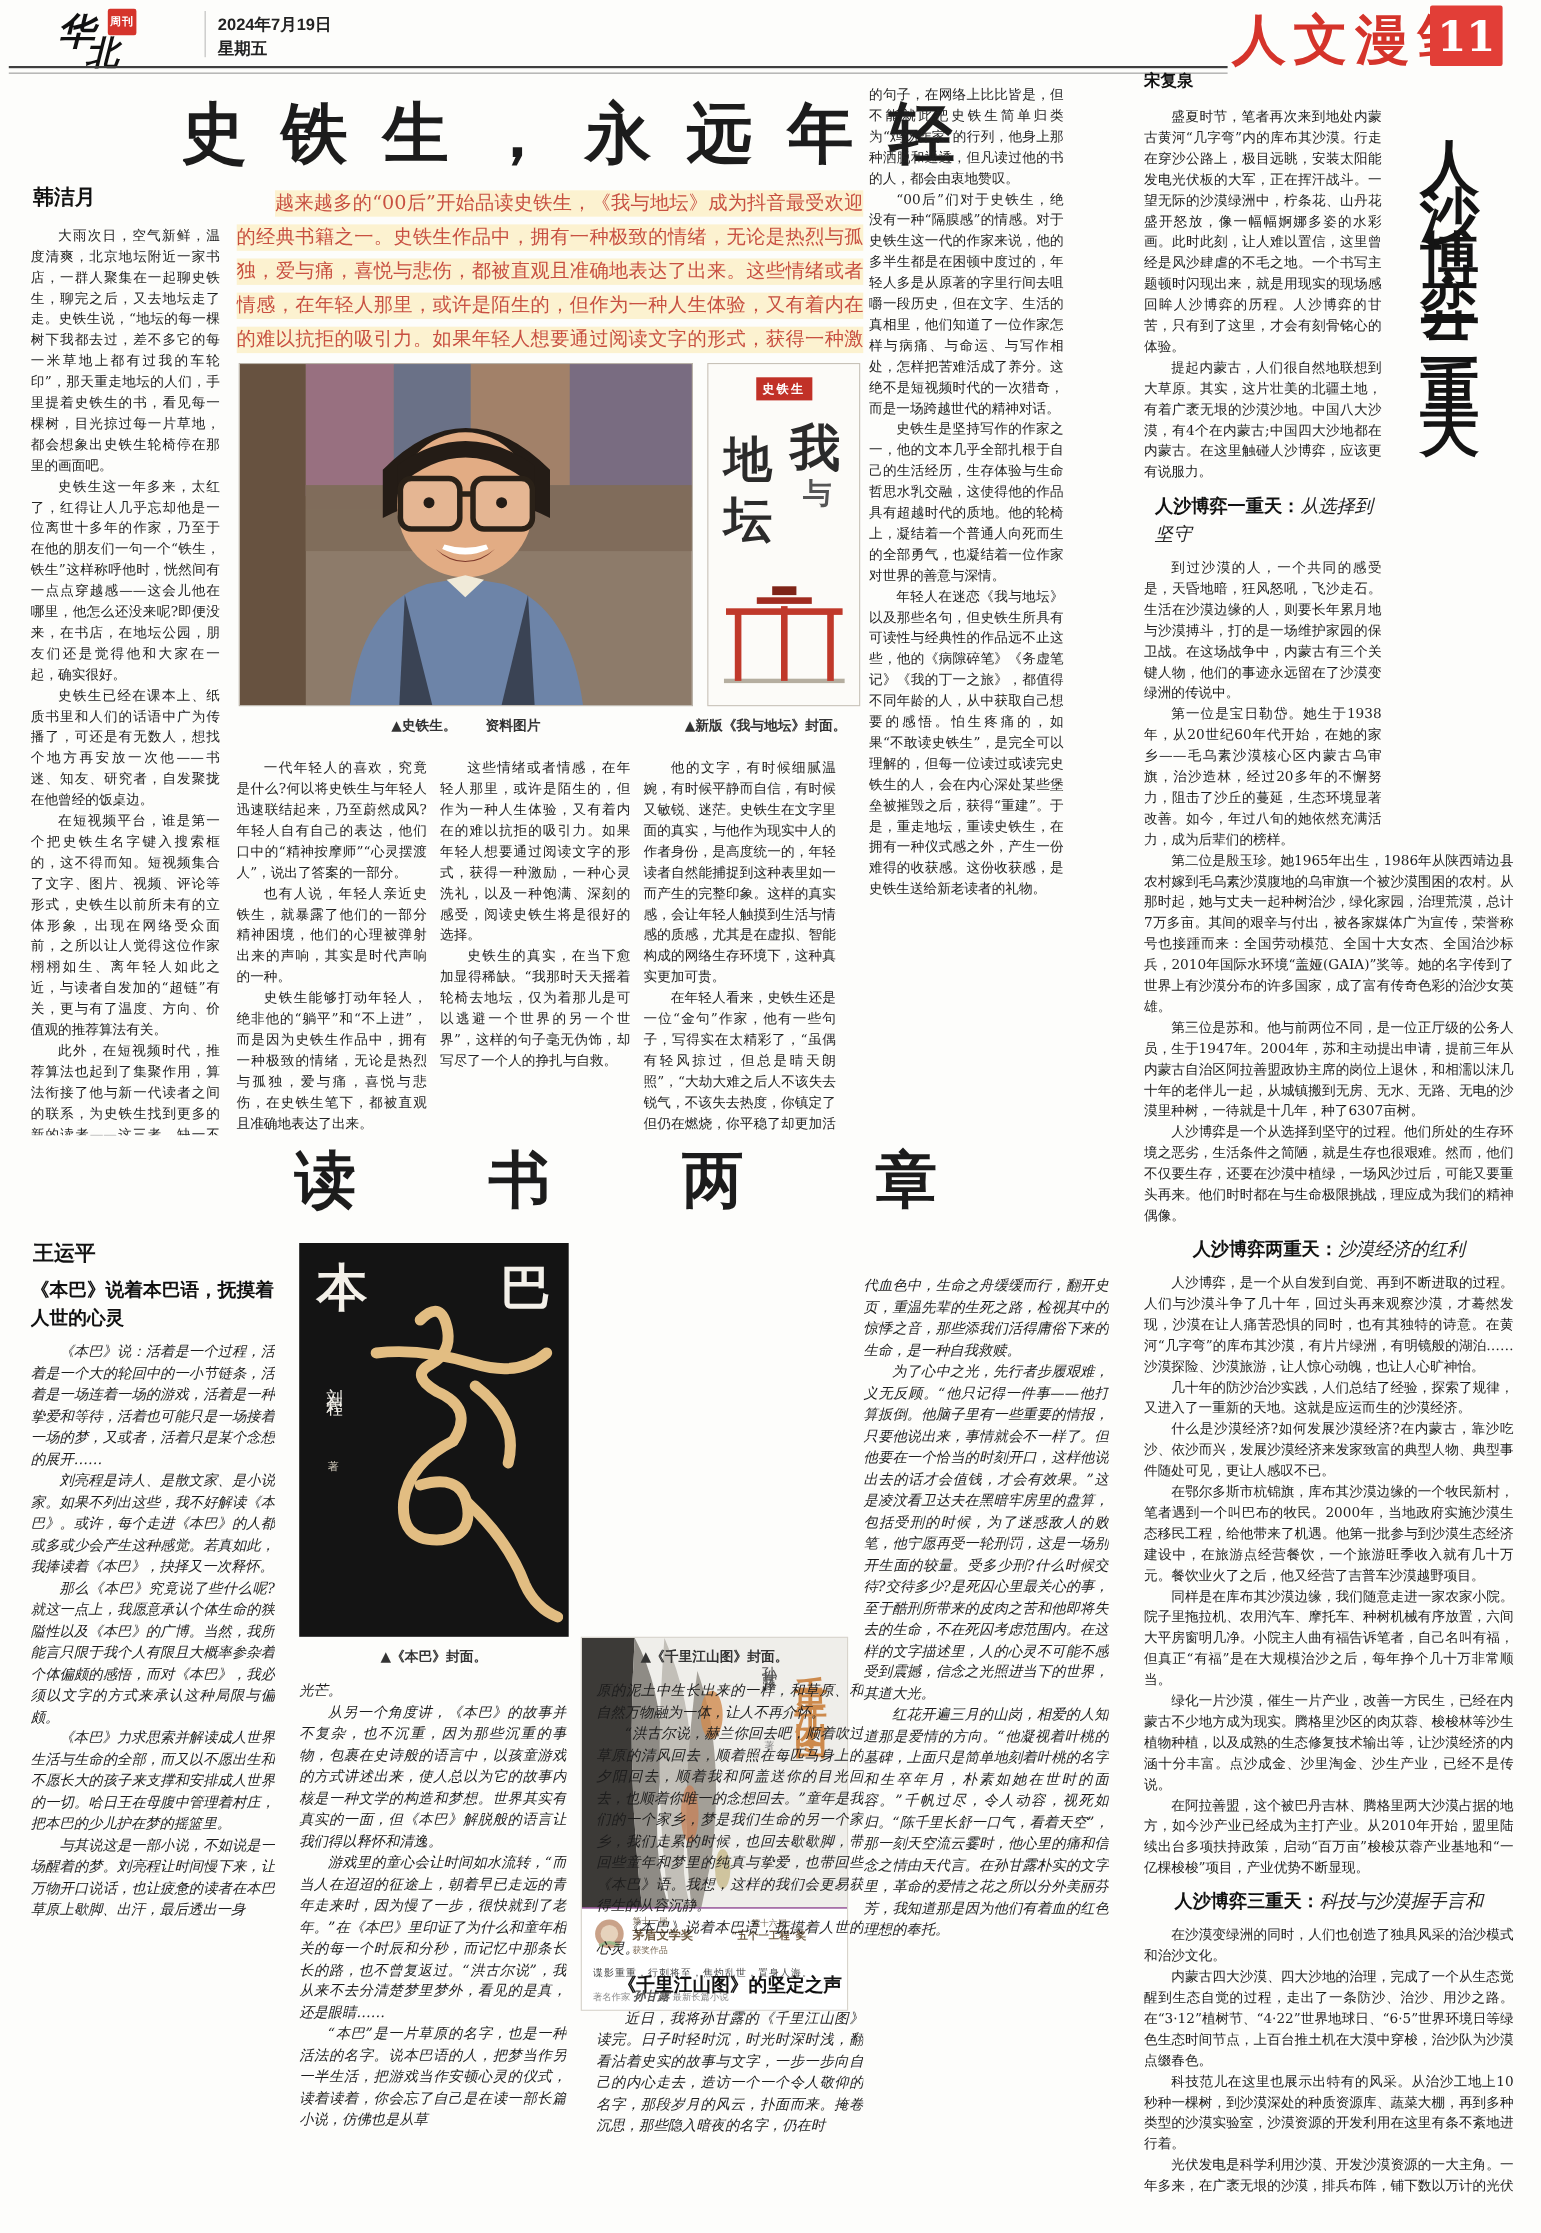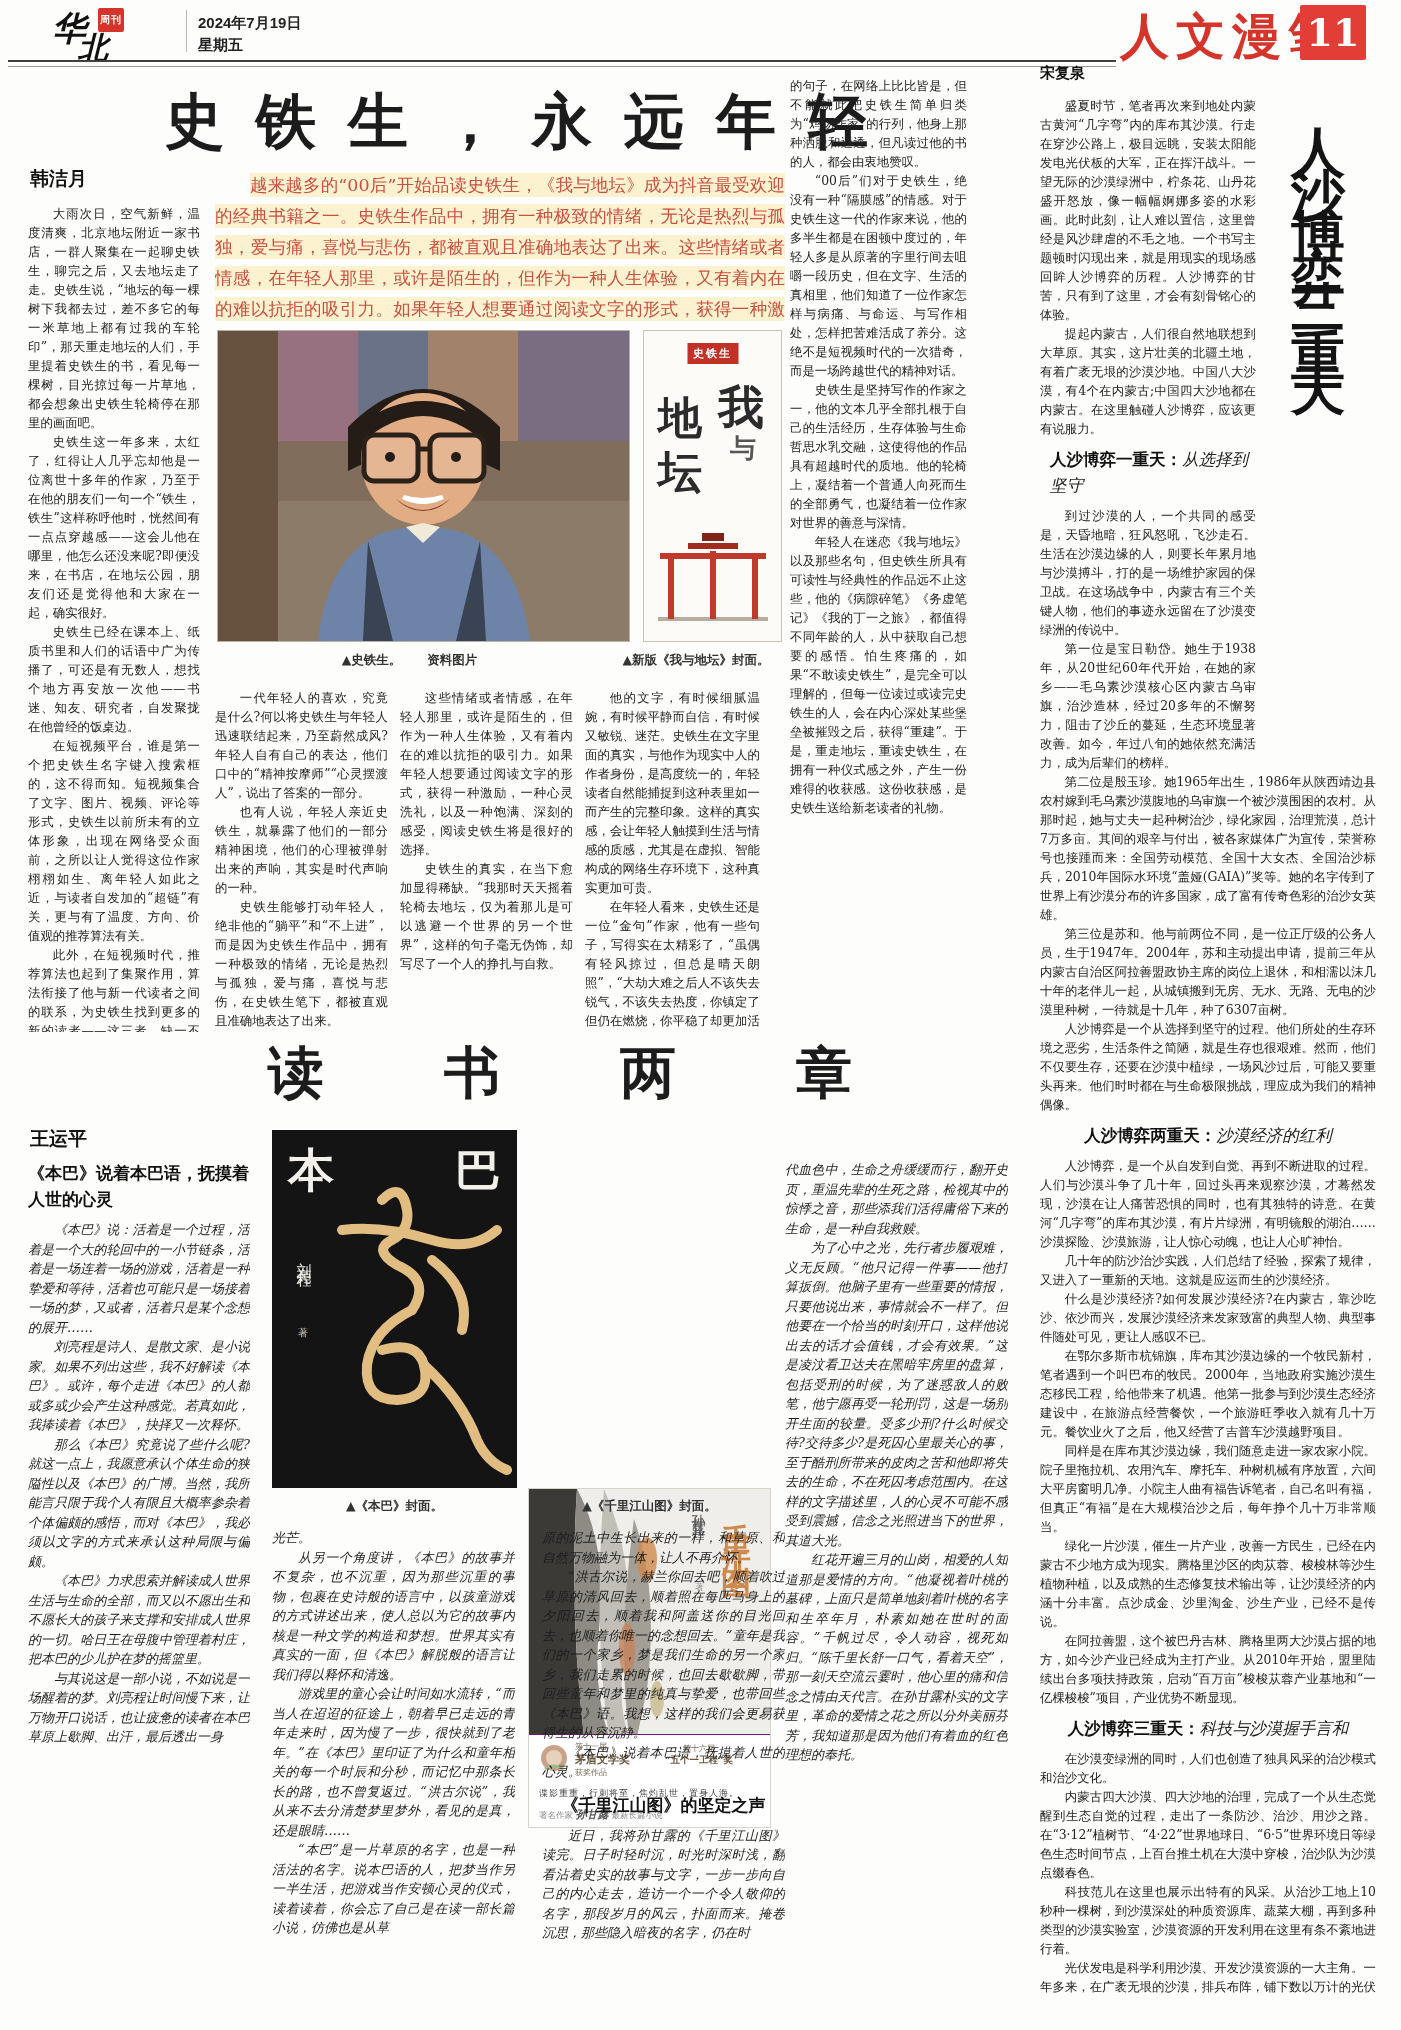--- a/index.html
+++ b/index.html
@@ -139,21 +139,21 @@
       <rect x="0" y="90" width="110" height="4" fill="#b5aea0"></rect>
       <rect x="10" y="30" width="6" height="62" fill="#c0392b"></rect>
       <rect x="52" y="24" width="6" height="68" fill="#c0392b"></rect>
       <rect x="94" y="30" width="6" height="62" fill="#c0392b"></rect>
       <rect x="2" y="26" width="106" height="6" fill="#c0392b"></rect>
       <rect x="30" y="16" width="50" height="6" fill="#a02c20"></rect>
       <rect x="44" y="6" width="22" height="8" fill="#7e2418"></rect>
     </svg>
   </div>
 
-  <div class="abs caption" style="left:203px;top:652px;width:413px;">
+  <div class="abs caption" style="left:217px;top:652px;width:413px;">
     <span>▲史铁生。</span><span class="credit">资料图片</span>
   </div>
   <div class="abs caption" style="left:596px;top:652px;width:200px;">▲新版《我与地坛》封面。</div>
 
   <div class="abs body-col" style="left:215px;top:688px;width:173px;height:344px;">
       <p>一代年轻人的喜欢，究竟是什么?何以将史铁生与年轻人迅速联结起来，乃至蔚然成风?年轻人自有自己的表达，他们口中的“精神按摩师”“心灵摆渡人”，说出了答案的一部分。</p>
       <p>也有人说，年轻人亲近史铁生，就暴露了他们的一部分精神困境，他们的心理被弹射出来的声响，其实是时代声响的一种。</p>
       <p>史铁生能够打动年轻人，绝非他的“躺平”和“不上进”，而是因为史铁生作品中，拥有一种极致的情绪，无论是热烈与孤独，爱与痛，喜悦与悲伤，在史铁生笔下，都被直观且准确地表达了出来。</p>
     </div>
   <div class="abs body-col" style="left:400px;top:688px;width:173px;height:344px;">

